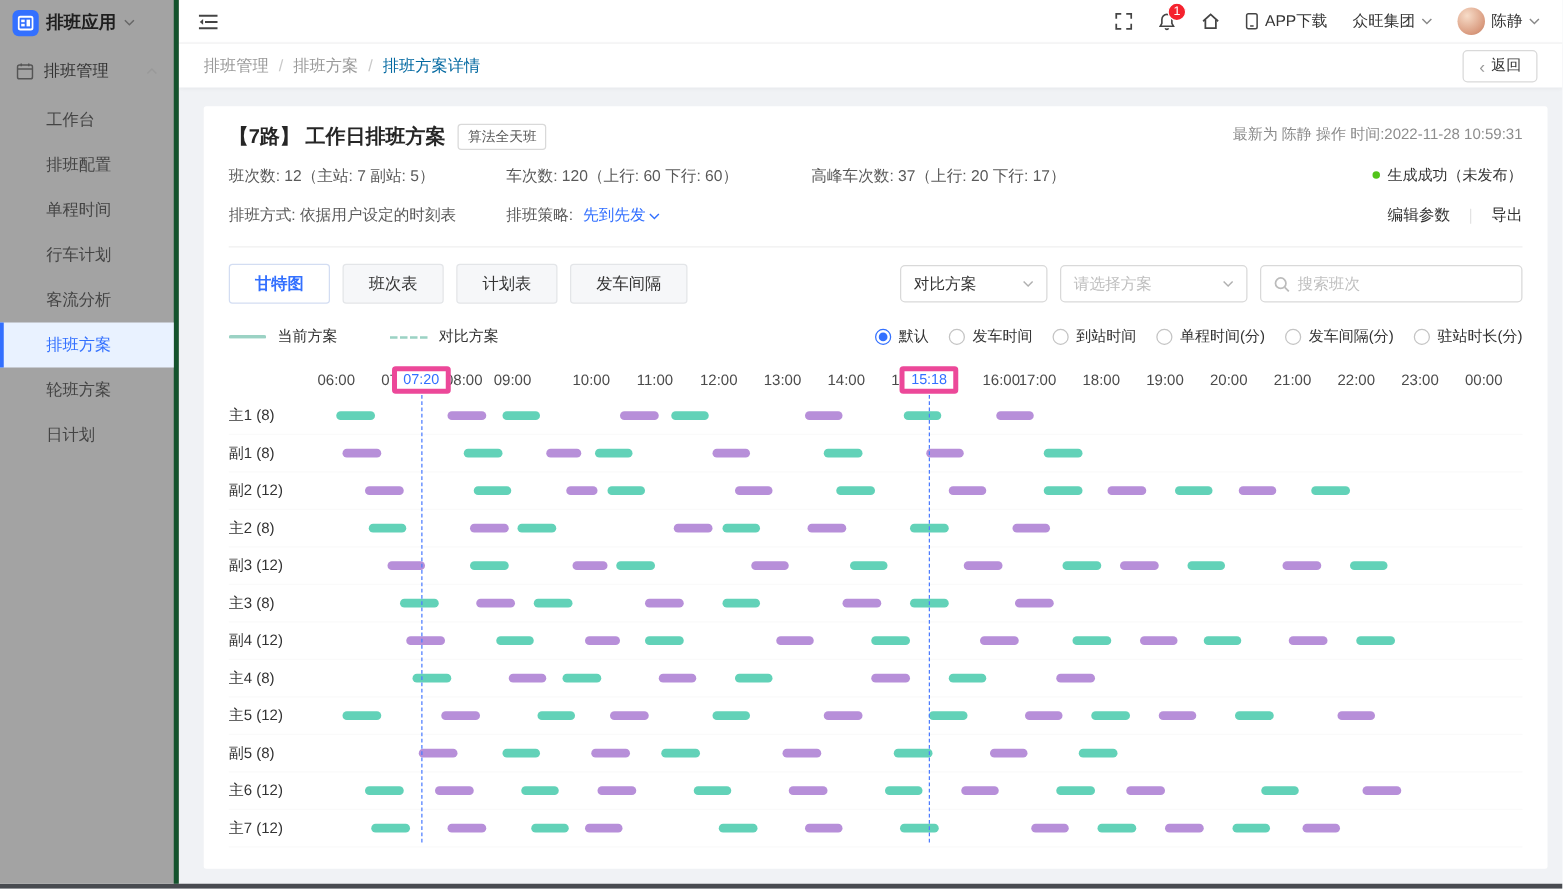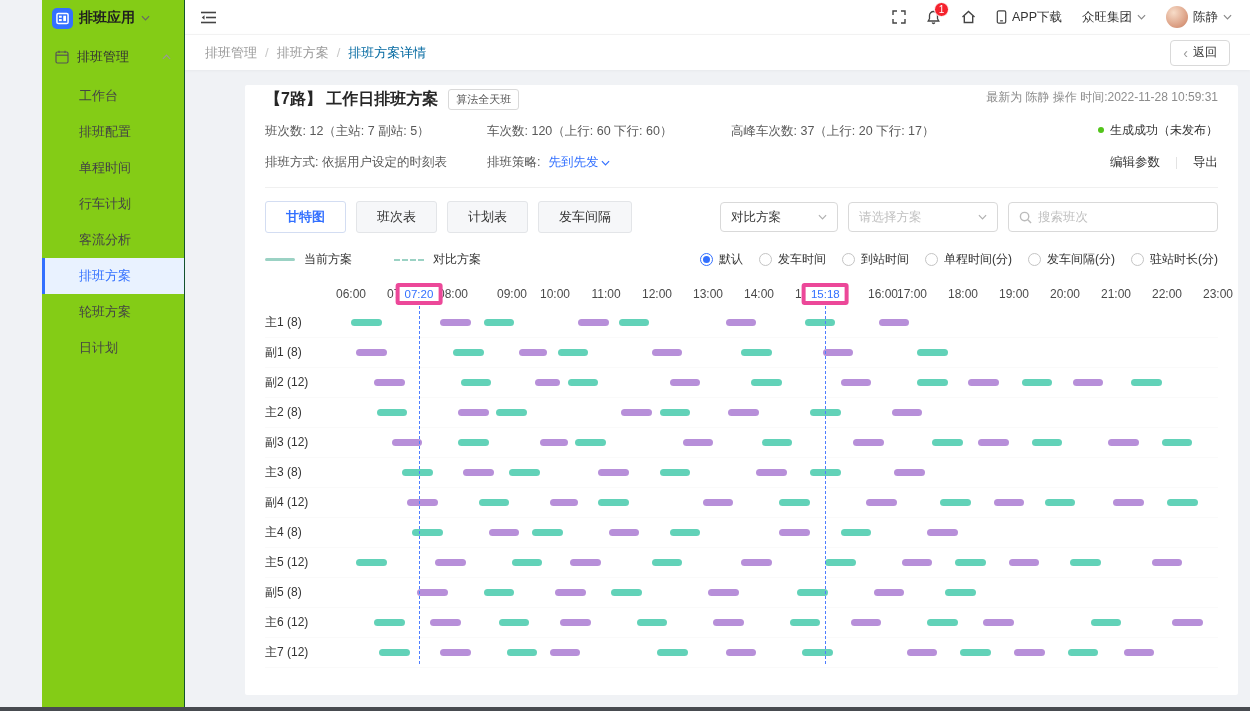--- a/index.html
+++ b/index.html
@@ -6,21 +6,21 @@
   html,body { margin:0; }
   body {
     width:1250px; height:711px; position:relative; overflow:hidden;
     background:#f0f2f5;
     font-family:"Liberation Sans","DejaVu Sans",sans-serif;
     color:#333;
   }
   .app { display:flex; height:707px; }
 
   
-  .sidebar { width:143px; min-width:143px; background:#84cc16; border-right:1px solid #14532d; z-index:2;margin-left:42px; }
+  .sidebar { width:143px; min-width:143px; background:#a3a3a3; border-right:4px solid #14532d; z-index:2; }
   .logo-row { height:36px; display:flex; align-items:center; gap:6px; padding:0 10px; cursor:pointer; }
   .logo-icon { width:21px; height:21px; border-radius:5px; background:#3370ff; display:flex; align-items:center; justify-content:center; flex:none; }
   .logo-title { font-size:14px; font-weight:700; color:#1f1f1f; white-space:nowrap; }
   .chev { flex:none; }
   .menu-group { height:42px; display:flex; align-items:center; gap:8px; padding:0 13px; font-size:13px; color:#333; cursor:pointer; }
   .group-caret { margin-left:auto; transform:rotate(180deg); }
   .side-item { height:36px; line-height:36px; padding-left:37px; font-size:13px; color:#444; cursor:pointer; white-space:nowrap; }
   .side-item.active { background:#e9f2ff; color:#3370ff; border-left:3px solid #3370ff; padding-left:34px; }
 
   
@@ -34,21 +34,21 @@
   .avatar { width:22px; height:22px; border-radius:50%; background:radial-gradient(circle at 35% 30%, #f7dcc8, #d99a7e 70%, #b97b61); flex:none; }
 
   .breadcrumb-bar { height:36px; background:#fff; border-top:1px solid #f2f2f2; display:flex; align-items:center; padding:0 20px; font-size:13px; box-shadow:0 1px 3px rgba(0,0,0,0.04); }
   .bc-dim { color:#999; cursor:pointer; }
   .bc-sep { color:#c8c8c8; margin:0 8px; }
   .bc-cur { color:#0369a1; font-weight:400; }
   .back-btn { margin-left:auto; height:26px; border:1px solid #d9d9d9; border-radius:4px; background:#fff; display:flex; align-items:center; gap:5px; padding:0 12px; font-size:12px; color:#333; cursor:pointer; }
   .back-chev { color:#999; font-size:14px; line-height:1; }
 
   .content { flex:1; padding:15px 12px 12px 20px; min-height:0; }
-  .card { background:#fff; height:100%; padding:4px 20px 18px 20px; border-radius:2px;margin-left:40px; }
+  .card { background:#fff; height:100%; padding:14px 20px 18px 20px; border-radius:2px; }
 
   
   .card-head { display:flex; }
   .head-left { flex:1; min-width:0; }
   .title-row { display:flex; align-items:center; }
   .plan-title { font-size:16px; font-weight:700; color:#262626; white-space:nowrap; }
   .plan-tag { margin-left:10px; font-size:11px; color:#595959; border:1px solid #d9d9d9; border-radius:3px; padding:2px 7px; background:#fff; white-space:nowrap; }
   .stats-row { display:flex; margin-top:13px; font-size:12.5px; color:#595959; white-space:nowrap; }
   .stat-1, .method { width:222px; }
   .stat-2, .strategy-cell { width:244px; }
@@ -319,21 +319,21 @@
           </span>
         </div>
 
         <div class="gantt">
           <div class="axis-row">
             <div class="g-spacer"></div>
             <div class="axis-plot">
                 <span class="axis-label" style="left: 24px;">06:00</span>
                 <span class="axis-label" style="left: 75px;">07:00</span>
                 <span class="axis-label" style="left: 126px;">08:00</span>
-                <span class="axis-label" style="left: 185px;">09:00</span>
+                <span class="axis-label" style="left: 165px;">09:00</span>
                 <span class="axis-label" style="left: 228px;">10:00</span>
                 <span class="axis-label" style="left: 279px;">11:00</span>
                 <span class="axis-label" style="left: 330px;">12:00</span>
                 <span class="axis-label" style="left: 381px;">13:00</span>
                 <span class="axis-label" style="left: 432px;">14:00</span>
                 <span class="axis-label" style="left: 483px;">15:00</span>
                 <span class="axis-label" style="left: 556px;">16:00</span>
                 <span class="axis-label" style="left: 585px;">17:00</span>
                 <span class="axis-label" style="left: 636px;">18:00</span>
                 <span class="axis-label" style="left: 687px;">19:00</span>

